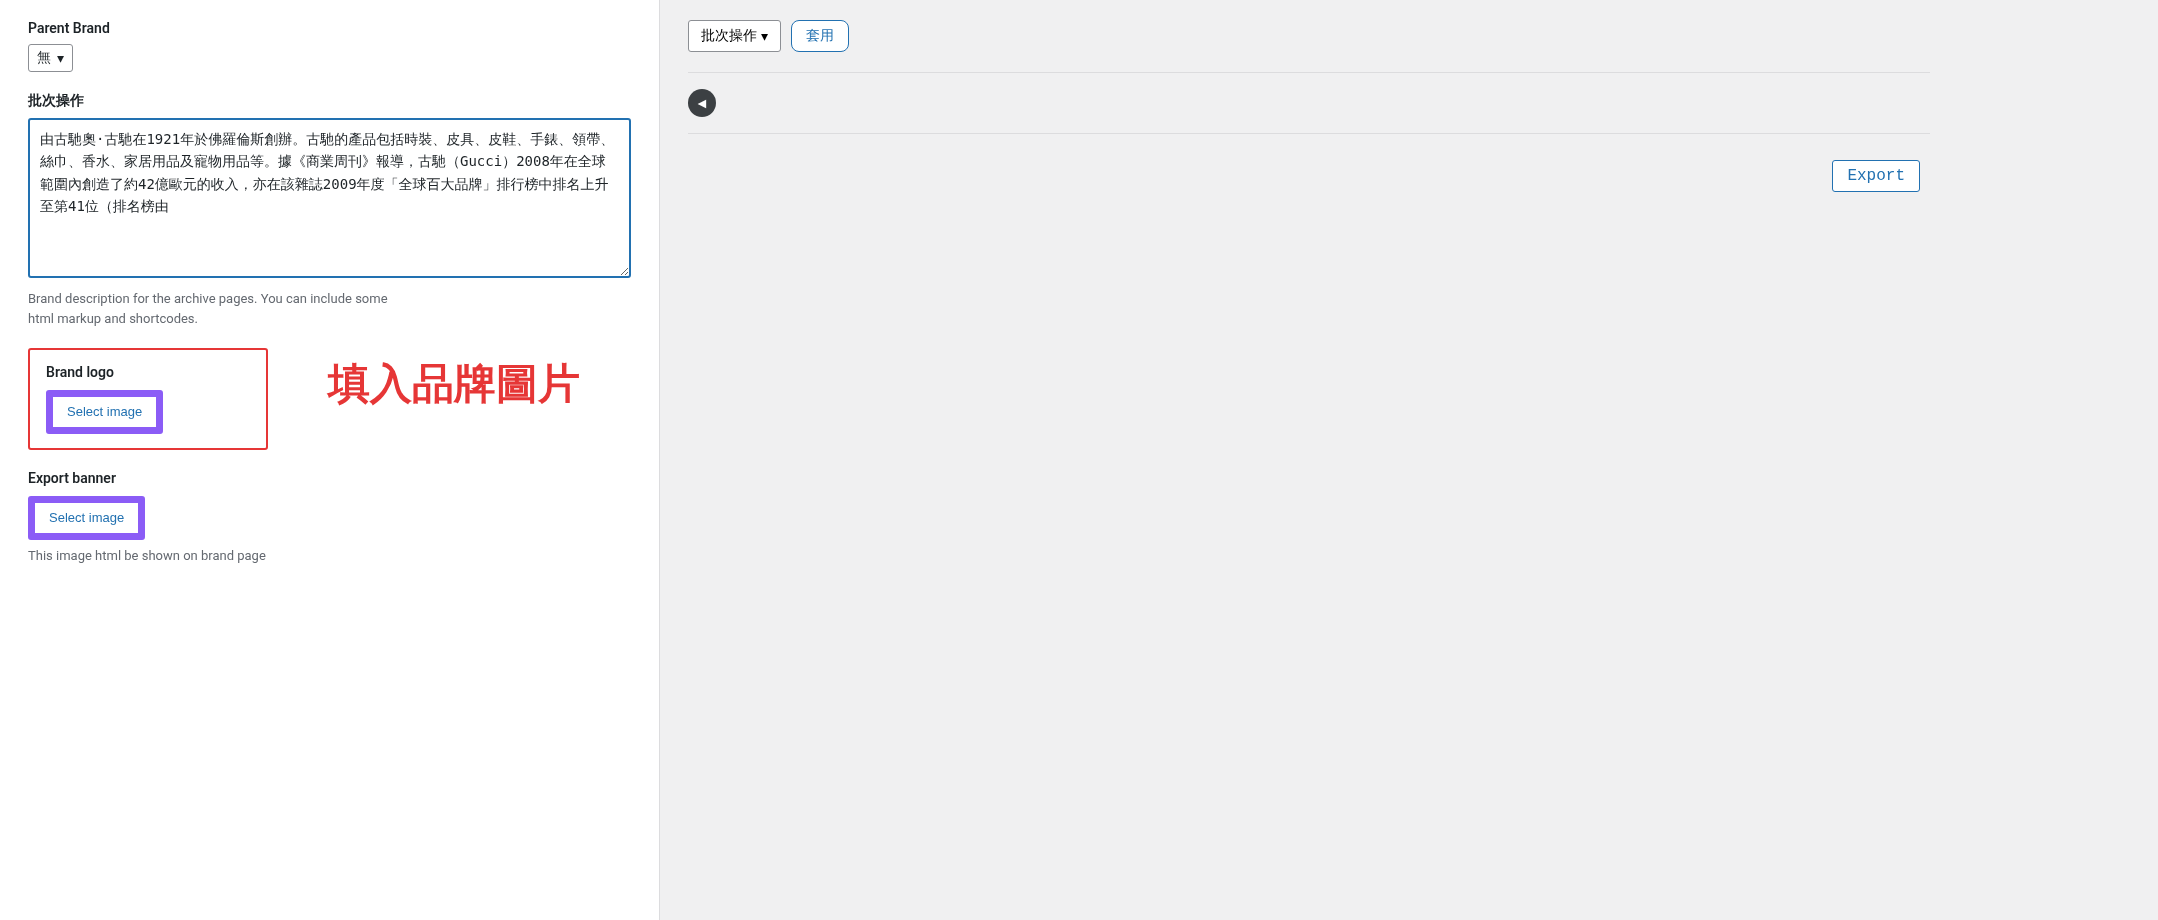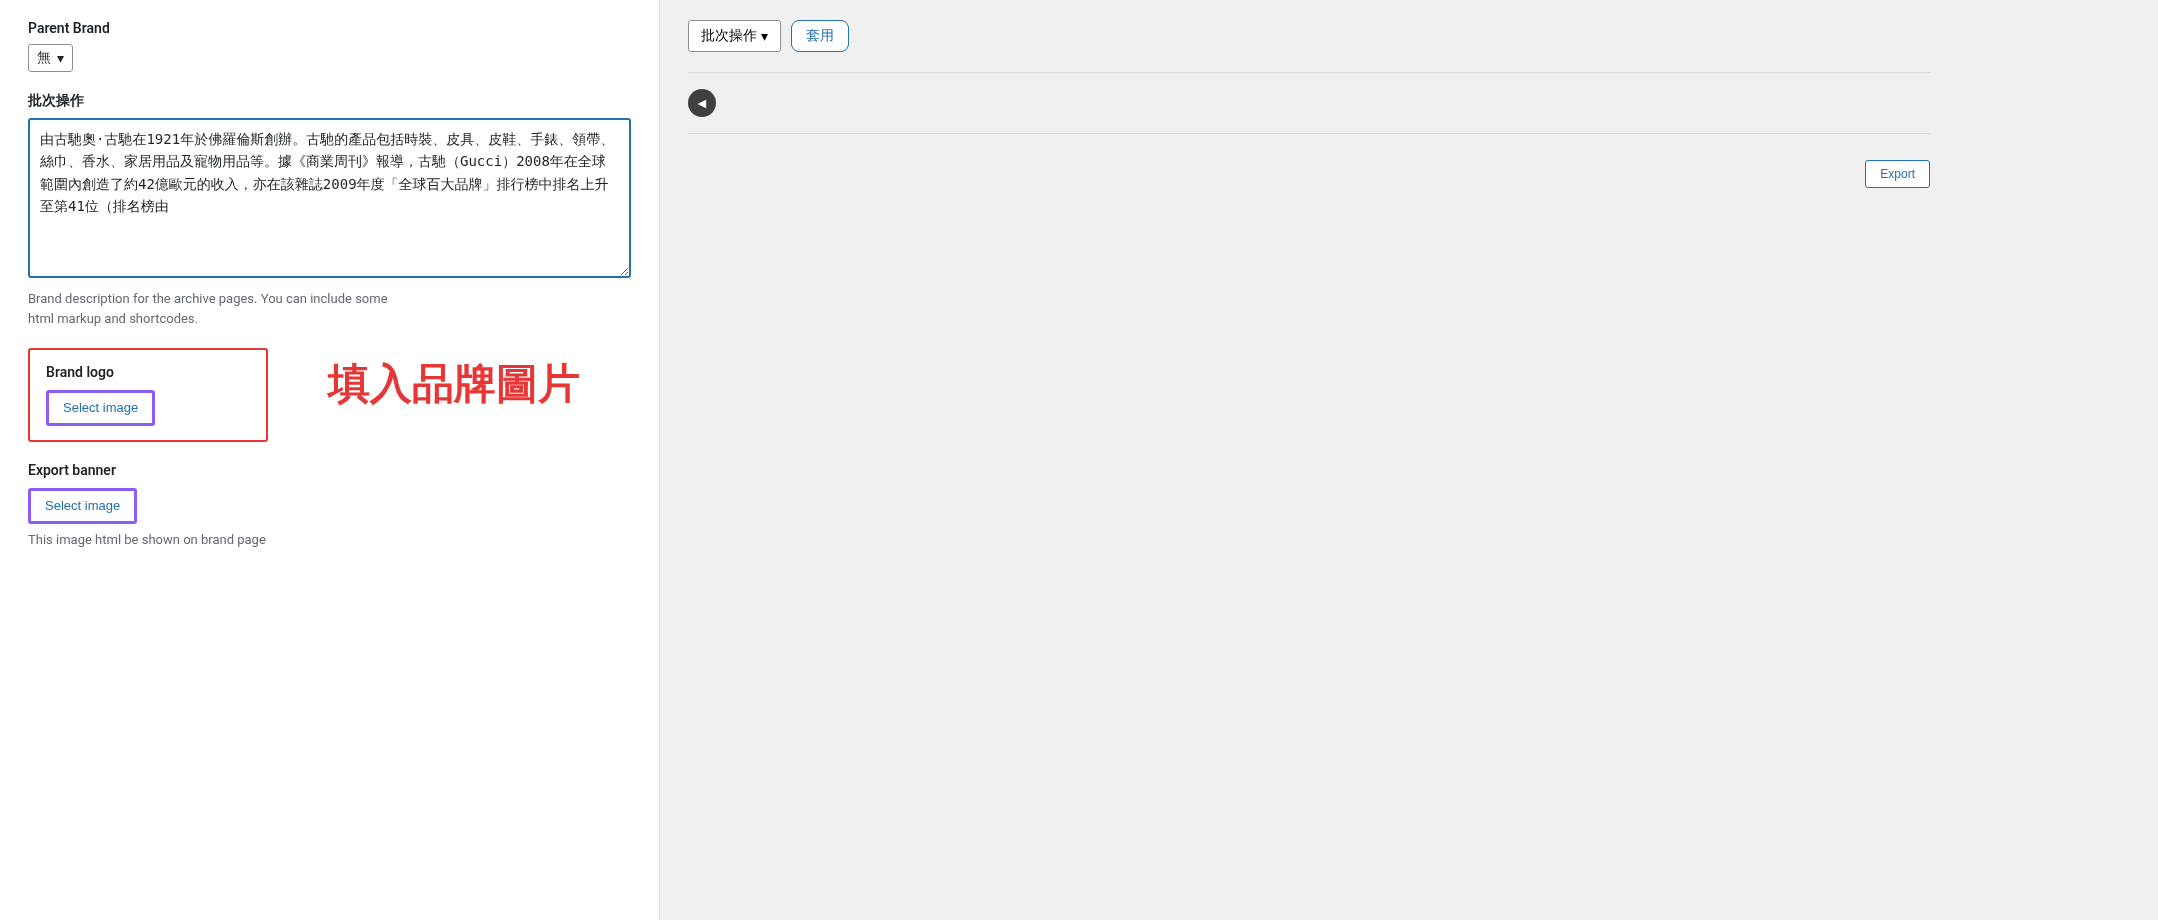--- a/index.html
+++ b/index.html
@@ -89,21 +89,21 @@
       min-width: 240px;
     }
     .brand-logo-label {
       font-size: 14px;
       font-weight: 600;
       margin-bottom: 10px;
       color: #1d2327;
     }
 
     .select-image-btn {
-      border: 3px solid #8b5cf6;
+      border: 7px solid #8b5cf6;
       background: #fff;
       color: #2271b1;
       border-radius: 3px;
       padding: 6px 14px;
       font-size: 13px;
       cursor: pointer;
       line-height: 1.4;
     }
 
     
@@ -178,25 +178,26 @@
       font-size: 14px;
       cursor: pointer;
     }
 
     .export-btn {
       border: 1px solid #2271b1;
       background: #fff;
       color: #2271b1;
       border-radius: 3px;
       padding: 6px 14px;
-      font-size: 12px;
+      font-size: 16px;
       cursor: pointer;
       position: absolute;
       top: 160px;
-      right: 28px;
+      right: 38px;
+      font-family: Liberation Mono, monospace;
     }
     .export-hint {
       font-style: italic;
       color: #646970;
       font-size: 14px;
       position: absolute;
       top: 200px;
       left: 80px;
       right: 28px;
     }

